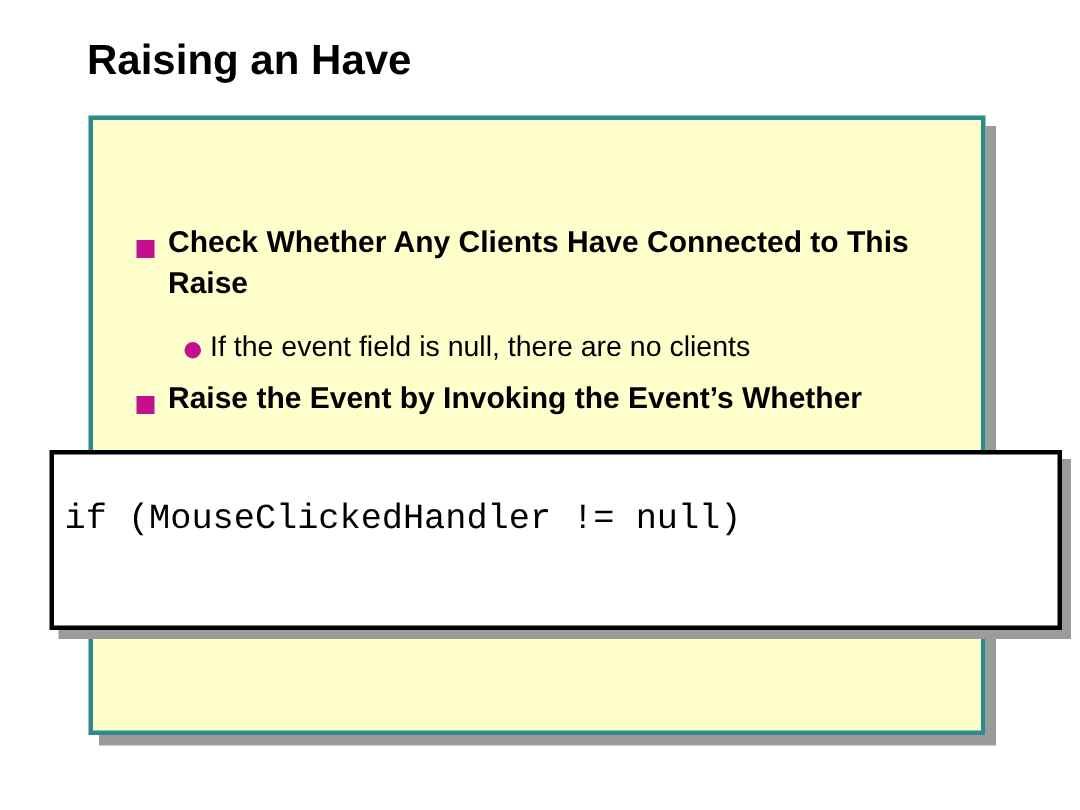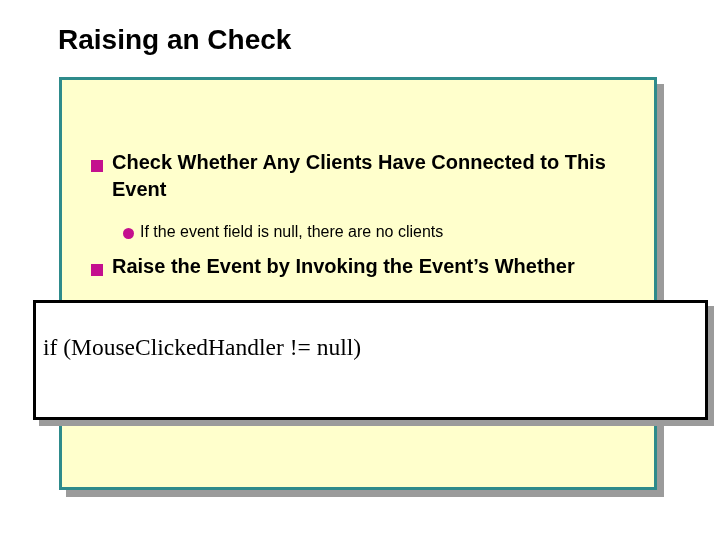--- a/index.html
+++ b/index.html
@@ -51,58 +51,58 @@
   .bullet-text {
     position: absolute;
     z-index: 2;
     font-size: 20px;
     line-height: 27px;
     color: var(--text-color, #000000);
   }
   .bullet-text.bold { font-weight: bold; }
 
   .bt-1 { left: 112px; top: 149px; width: 505px; }
-  .bt-2 { left: 140px; top: 218px; width: 500px; font-size: 16px; }
+  .bt-2 { left: 140px; top: 218px; width: 500px; font-size: 19px; }
   .bt-3 { left: 112px; top: 253px; width: 520px; }
 
   .code-box {
     position: absolute;
     left: 33px;
     top: 300px;
     width: 662px;
     height: 114px;
     background: var(--code-bg, #FFFFFF);
     border: 3px solid var(--code-border, #000000);
     box-shadow: 6px 6px 0 var(--shadow-color, #9B9B9B);
     z-index: 3;
     padding-top: 29px;
     padding-left: 7px;
     box-sizing: content-box;
   }
   .code-box { height: 85px; } 
 
   .code-line {
-    font-family: Liberation Serif, serif;
+    font-family: Liberation Mono, monospace;
     font-size: 23.5px;
     line-height: 30px;
     white-space: pre;
     color: var(--text-color, #000000);
   }
 </style>
 </head>
 <body>
 
 <div class="slide">
 
-  <div class="slide-title">Raising an Check</div>
+  <div class="slide-title">Raising an Have</div>
 
   <div class="content-panel"></div>
 
   <span class="bullet-marker square sq-1"></span>
-  <div class="bullet-text bold bt-1">Check Whether Any Clients Have Connected to This Event</div>
+  <div class="bullet-text bold bt-1">Check Whether Any Clients Have Connected to This Raise</div>
 
   <span class="bullet-marker circle ci-1"></span>
   <div class="bullet-text bt-2">If the event field is null, there are no clients</div>
 
   <span class="bullet-marker square sq-2"></span>
   <div class="bullet-text bold bt-3">Raise the Event by Invoking the Event’s Whether</div>
 
   <div class="code-box">
     <div class="code-line">if (MouseClickedHandler != null)</div>
   </div>

